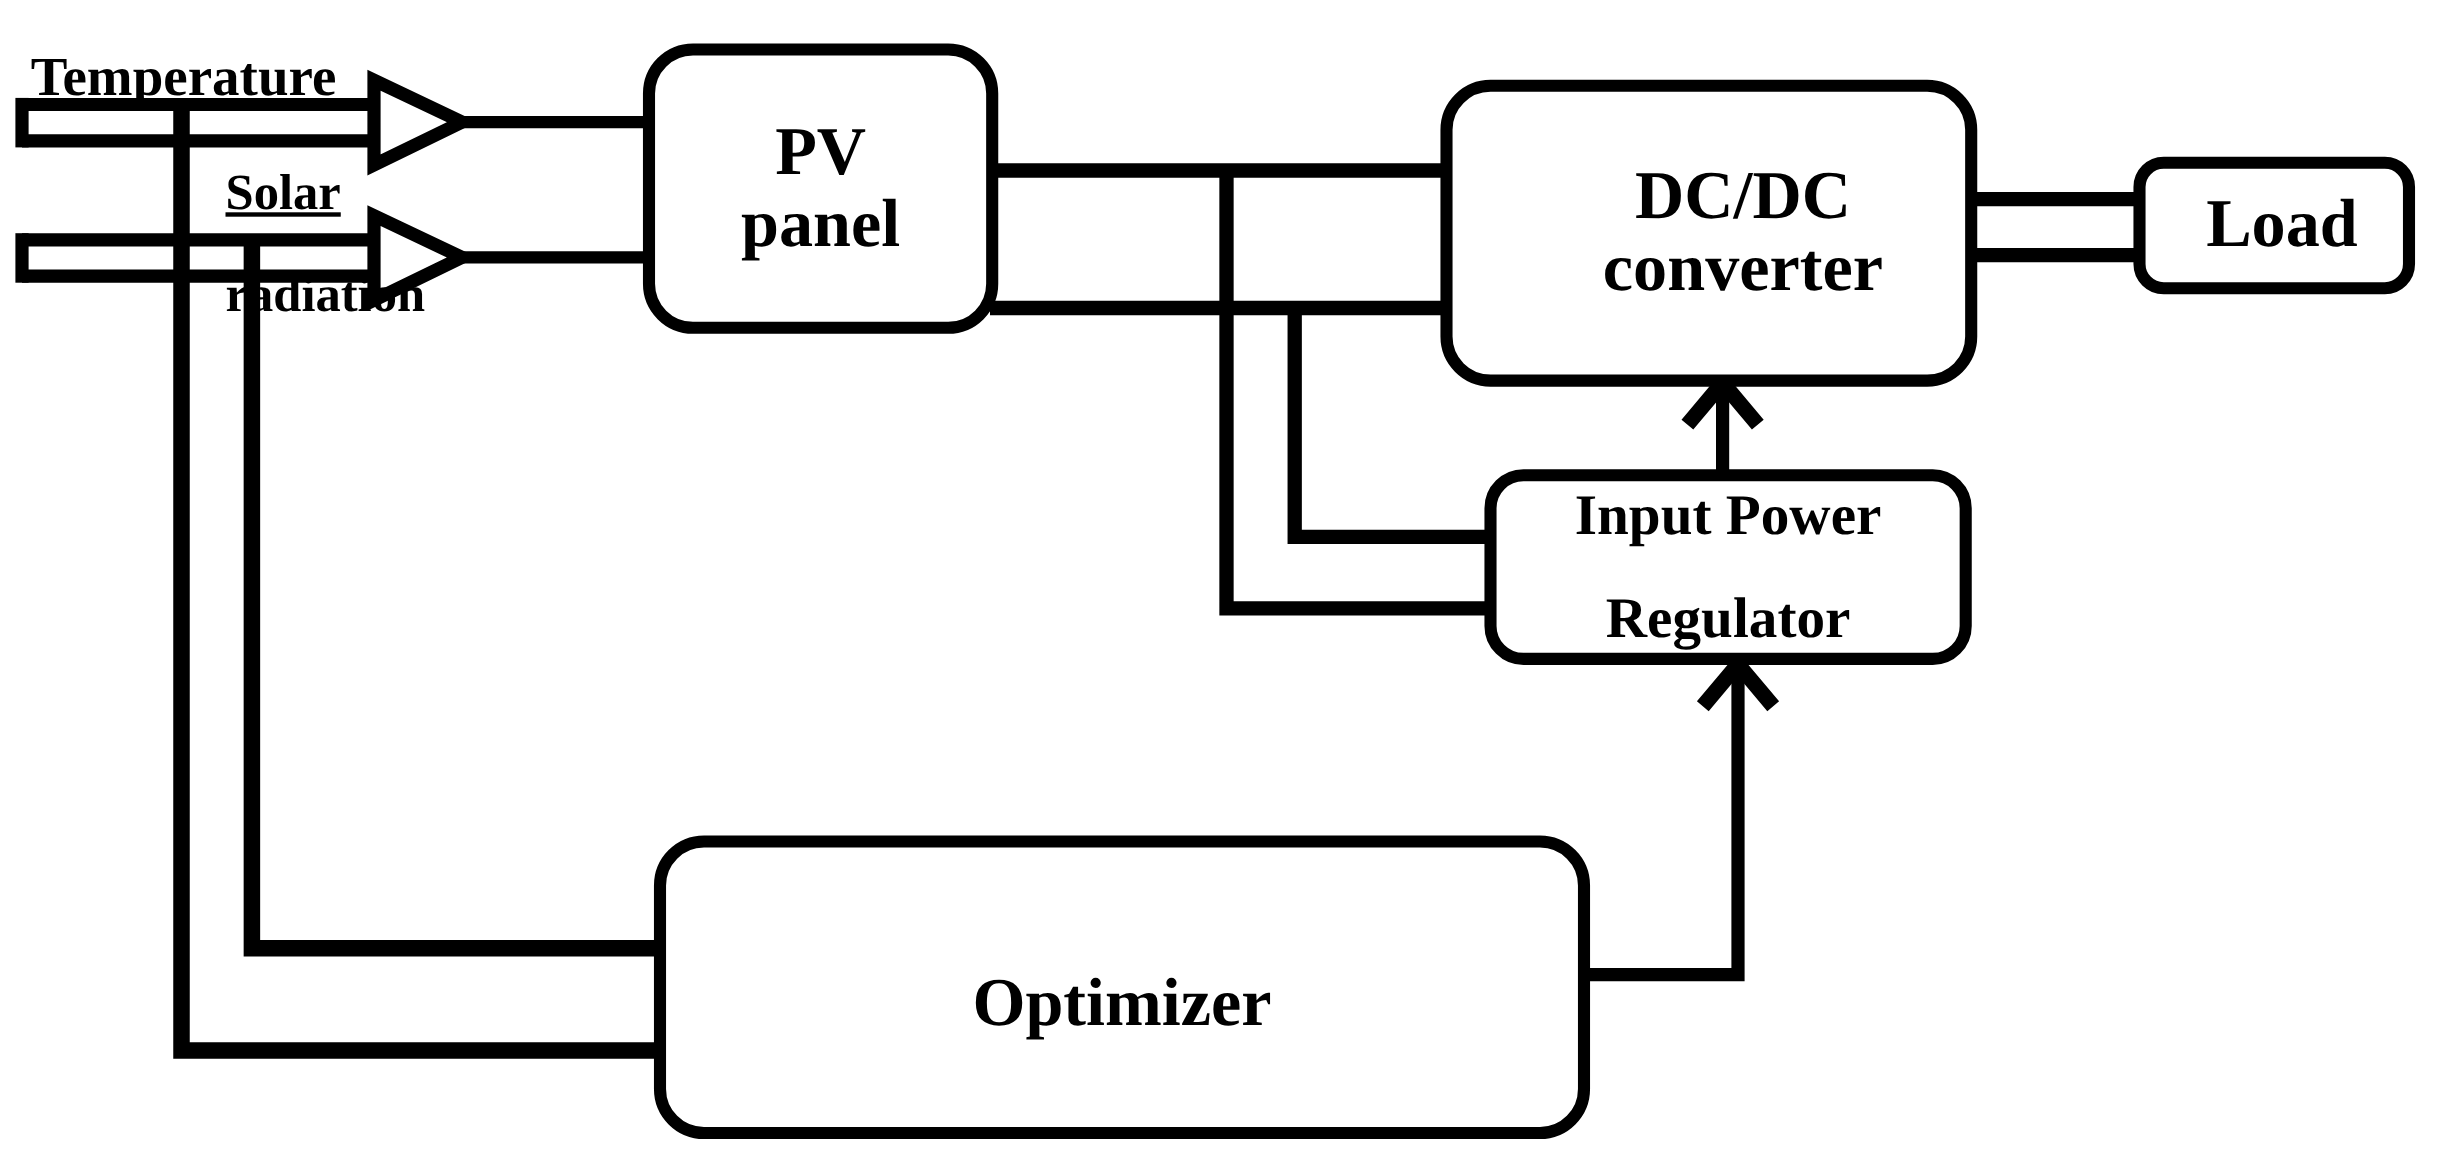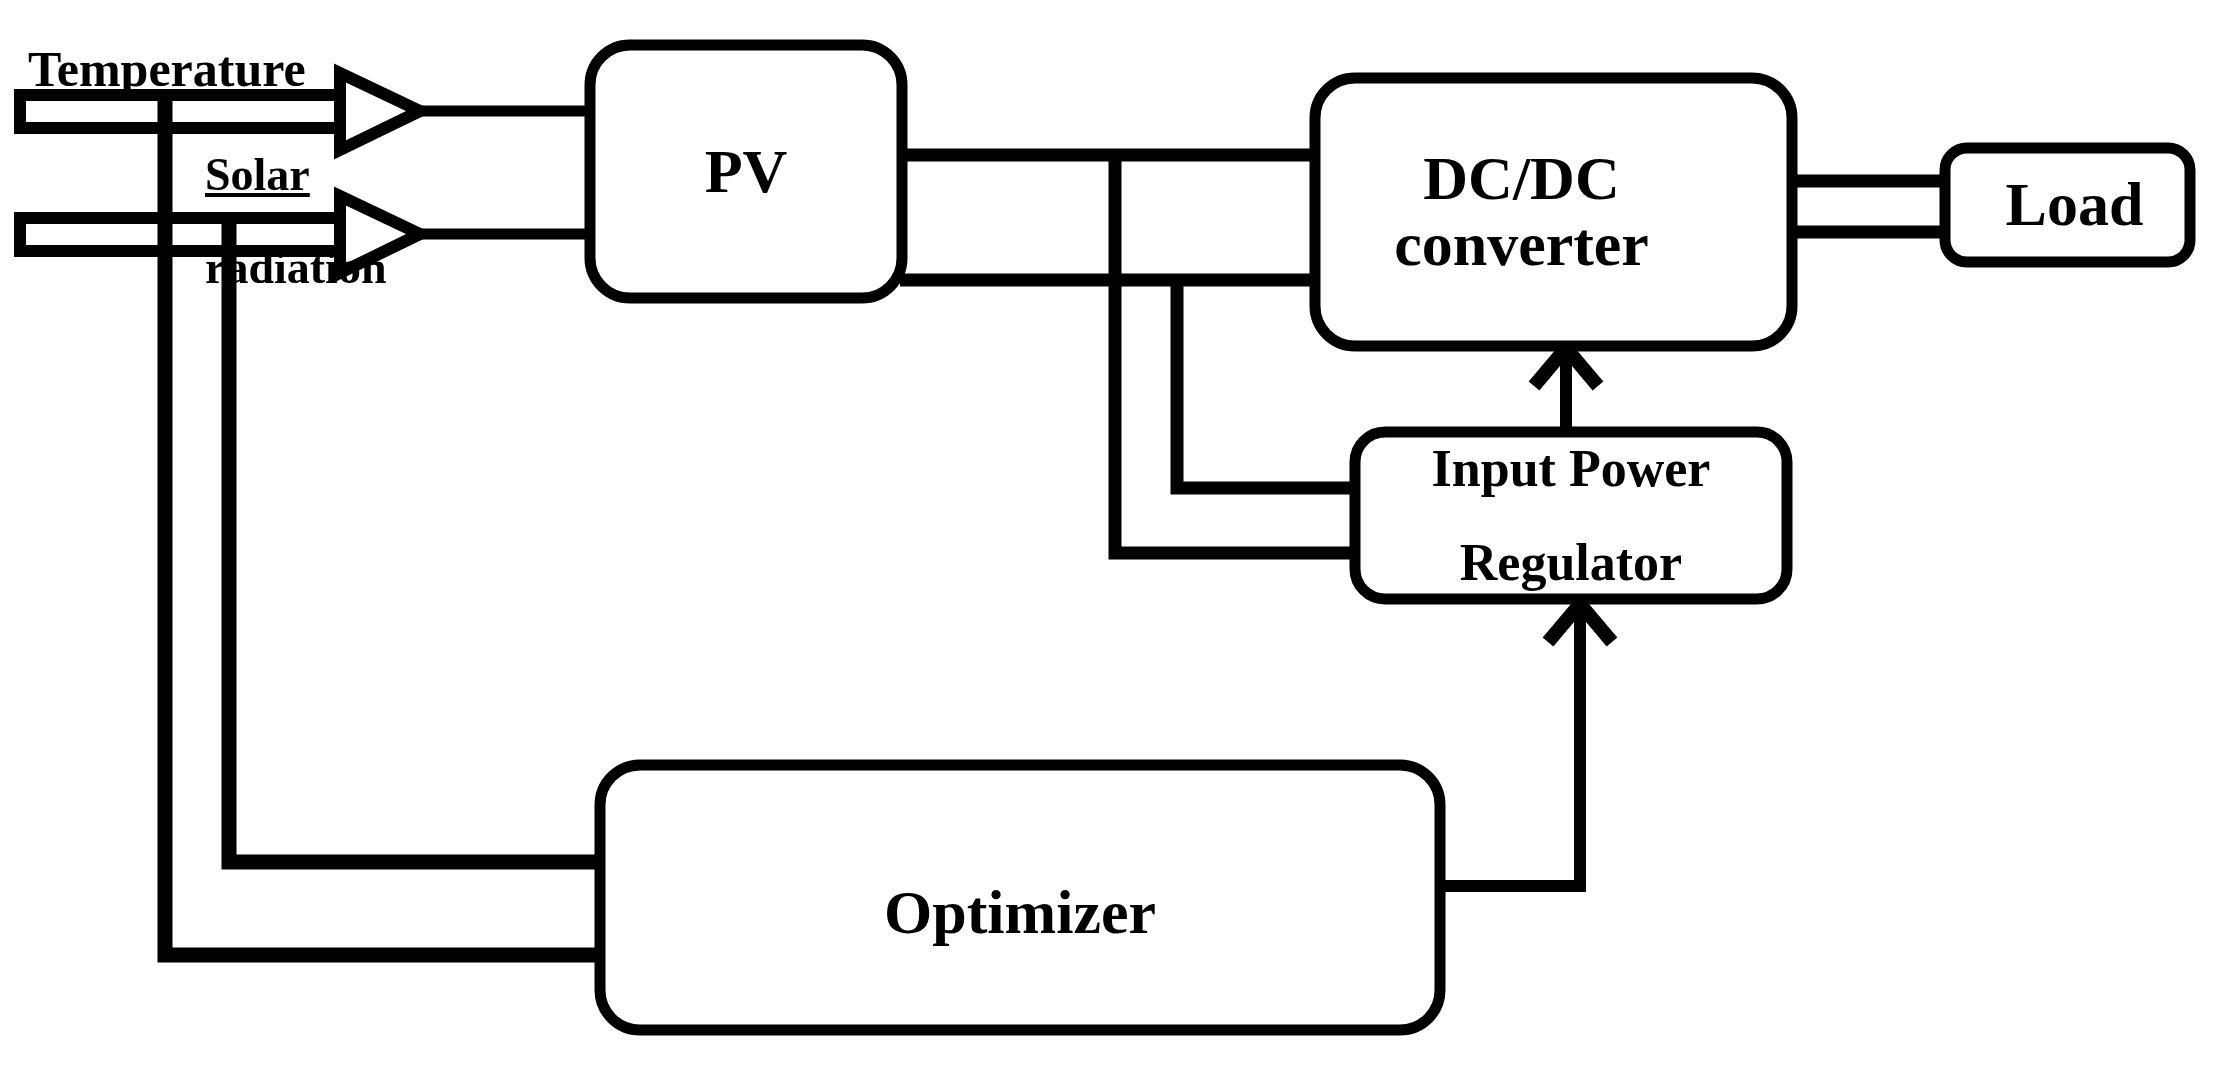--- a/index.html
+++ b/index.html
@@ -117,23 +117,24 @@
   </svg>
 
   <div class="io-label" style="left:28px; top:12px; font-size:50px;margin-top:32px;">Temperature</div>
 
   <div class="io-label" style="left:205px; top:152px; font-size:46px;text-decoration:underline;">Solar</div>
 
   <div class="io-label" style="left:205px; top:245px; font-size:46px;">radiation</div>
 
   <div class="blk-label" style="left:590px; top:45px; width:312px; height:253px; font-size:62px;">
     <span>PV</span>
+    <span>panel</span>
   </div>
 
-  <div class="blk-label" style="left:1283px; top:78px; width:477px; height:268px; font-size:62px;">
+  <div class="blk-label" style="left:1346px; top:78px; width:477px; height:268px; font-size:62px;">
     <span>DC/DC</span>
     <span>converter</span>
   </div>
 
   <div class="blk-label" style="left:1952px; top:148px; width:245px; height:114px; font-size:62px;">
     <span>Load</span>
   </div>
 
   <div class="blk-label" style="left:1355px; top:432px; width:432px; height:167px; font-size:52px;gap:39px;">
     <span>Input Power</span>

